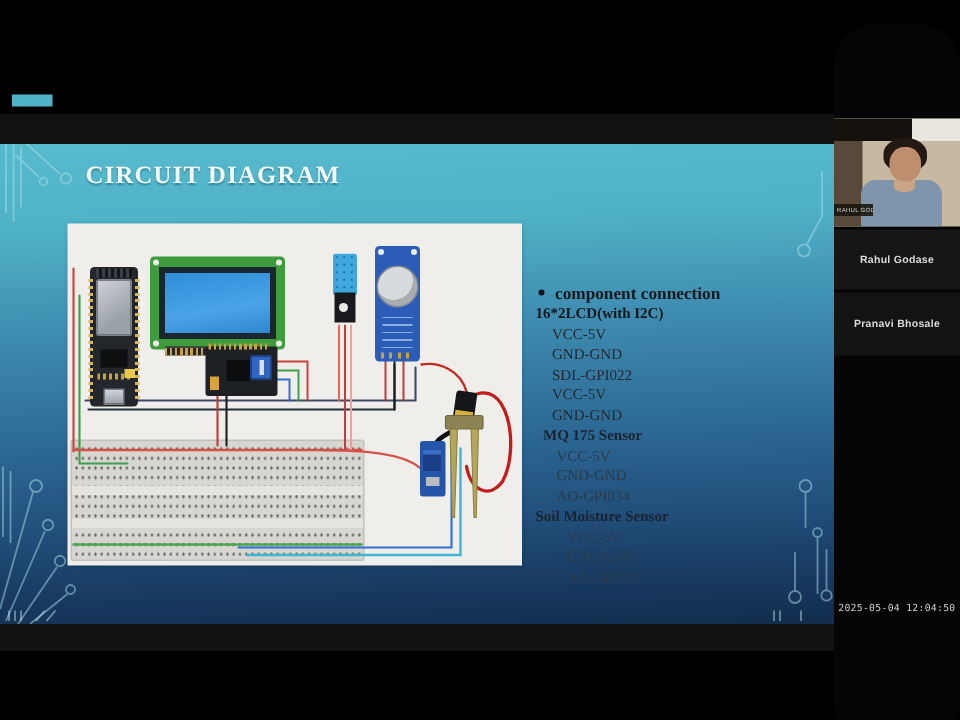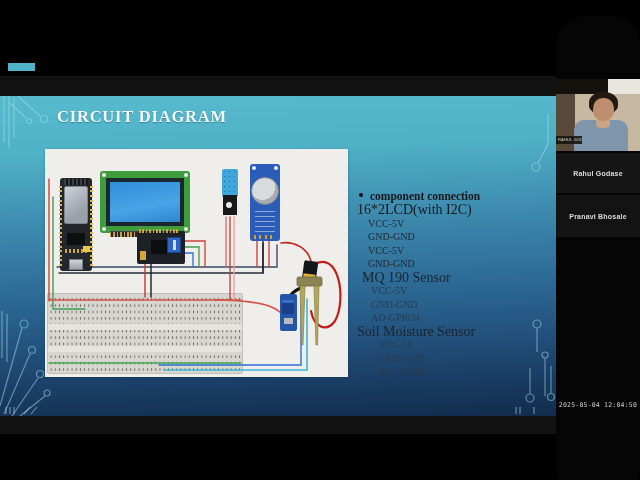--- a/index.html
+++ b/index.html
@@ -101,21 +101,21 @@
   .name-tile.t1 { top:137px; height:40px; background:#161616; }
   .name-tile.t2 { top:179px; height:42px; background:#131313; }
   .timestamp { position:absolute; right:3px; top:385px; font-family:"DejaVu Sans Mono",monospace;
                font-size:6.5px; color:#cfcfcf; letter-spacing:.2px; }
 
   
   .conn { position:absolute; left:357px; top:50px; width:195px; font-family:"Liberation Serif",serif;
           color:#15181c; }
   .conn-heading { display:flex; align-items:center; font-weight:bold; font-size:11.5px; height:14px;margin-top:43px; }
   .conn-heading .bullet { width:4px; height:4px; border-radius:50%; background:#101418; margin:0 7px 2px 2px; }
-  .g-name { font-weight:normal; font-size:14px; line-height:13.5px; color:#14171c; }
+  .g-name { font-weight:bold; font-size:10px; line-height:13.5px; color:#14171c; }
   .g-pin { font-size:10px; line-height:13.5px; padding-left:11px; color:#23282e; }
   .grp-3 .g-pin { padding-left:21px; }
   .grp-2 .g-name, .grp-2 .g-pin { padding-left:5px; }
   .grp-2 .g-pin { padding-left:14px; }
   .conn .faded .g-name { color:#1a2430; }
   .conn .faded .g-pin { color:#2b3a4a; }
 </style>
 </head>
 <body>
 
@@ -261,29 +261,30 @@
     <div class="conn">
       <div class="conn-heading">
         <span class="bullet"></span>
         <span>component connection</span>
       </div>
 
       <div class="grp-0">
         <div class="g-name">16*2LCD(with I2C)</div>
         <div class="g-pin">VCC-5V</div>
         <div class="g-pin">GND-GND</div>
+        <div class="g-pin">SDL-GPI022</div>
       </div>
 
       <div class="grp-1">
         <div class="g-pin">VCC-5V</div>
         <div class="g-pin">GND-GND</div>
       </div>
 
       <div class="grp-2 faded">
-        <div class="g-name">MQ 190 Sensor</div>
+        <div class="g-name">MQ 175 Sensor</div>
         <div class="g-pin">VCC-5V</div>
         <div class="g-pin">GND-GND</div>
         <div class="g-pin">AO-GPI034</div>
       </div>
 
       <div class="grp-3 faded">
         <div class="g-name">Soil Moisture Sensor</div>
         <div class="g-pin">VCC-5V</div>
         <div class="g-pin">GND-GND</div>
         <div class="g-pin">AO-GPI035</div>

